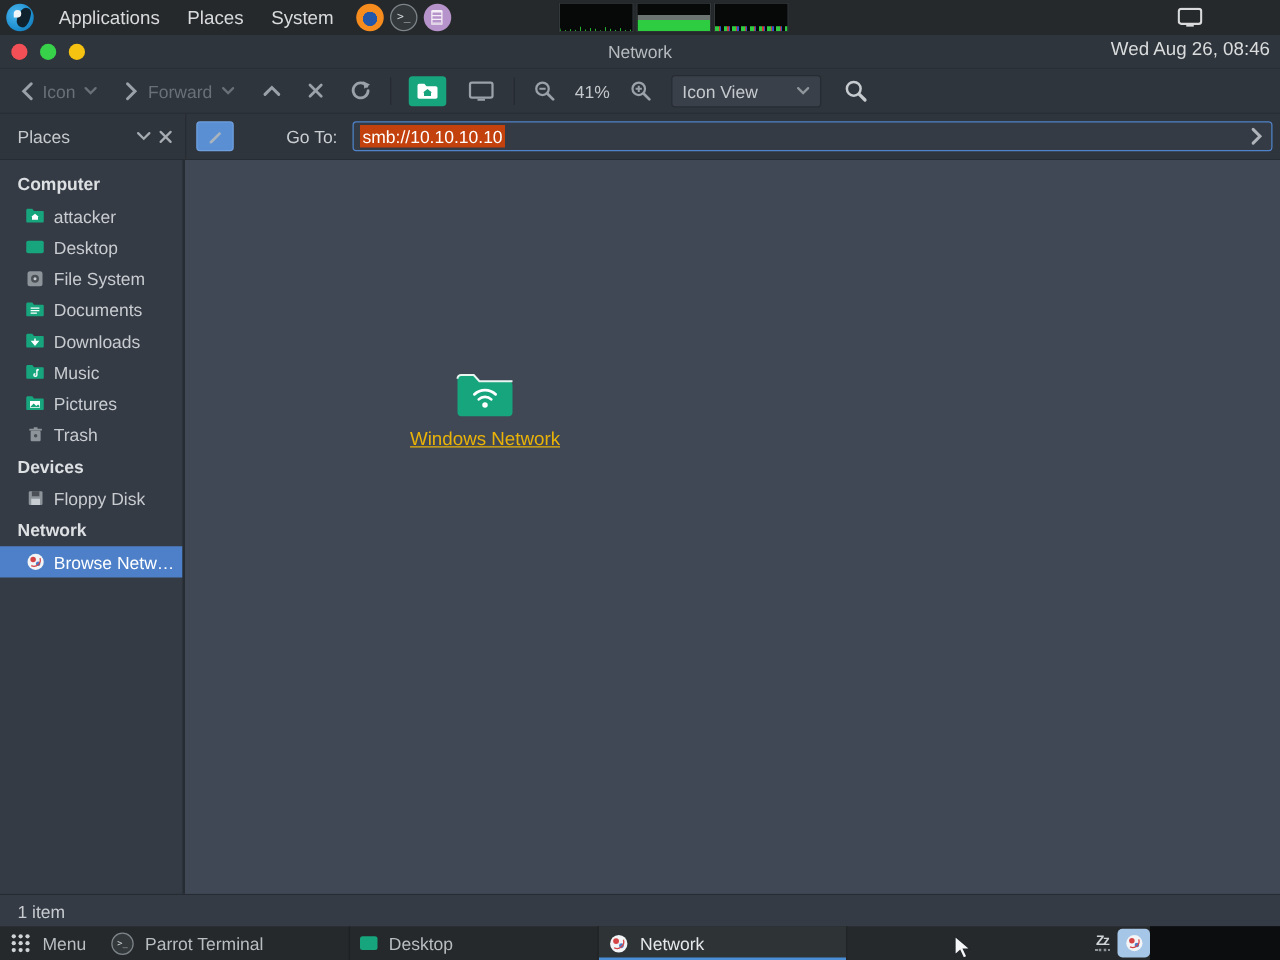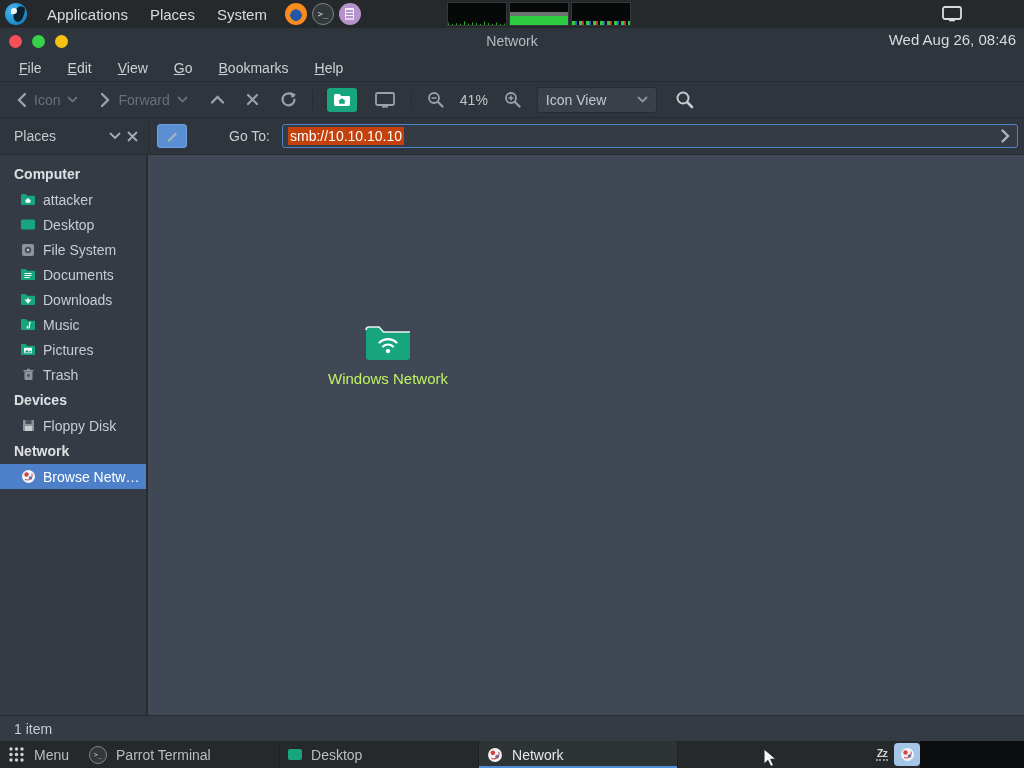--- a/index.html
+++ b/index.html
@@ -85,21 +85,21 @@
     font-size:14px; color:#c8ccd0; overflow:hidden; }
   .sb-header { font-weight:bold; color:#dde0e3; padding:5px 0 5px 14px; }
   .sb-item { display:flex; align-items:center; gap:7px; padding:4px 0 4px 20px; height:25px; }
   .sb-item.selected { background:#4d80c8; color:#ffffff; }
   .sb-ico { width:16px; height:16px; display:flex; align-items:center; justify-content:center; flex:0 0 16px; }
   .sb-label { white-space:nowrap; overflow:hidden; }
 
   .main-area { flex:1; background:#414855; position:relative; }
   .file-tile { position:absolute; left:178px; top:168px; width:124px; display:flex;
     flex-direction:column; align-items:center; gap:7px; }
-  .file-label { color:#bef264; font-size:15px; }
+  .file-label { color:#eab308; font-size:15px;text-decoration:underline; }
 
   .statusbar { flex:0 0 26px; background:#353b45; border-top:1px solid #272c32; display:flex;
     align-items:center; padding-left:14px; color:#c8ccd0; font-size:14px; }
 
   
   .taskbar { position:absolute; left:0; top:741px; width:1024px; height:27px; background:#26292b;
     display:flex; align-items:stretch; color:#b9bec2; font-size:14px; z-index:30; }
   .tb-menu { display:flex; align-items:center; gap:9px; padding:0 12px 0 8px; }
   .task { width:199px; display:flex; align-items:center; gap:9px; padding-left:8px;
     border-right:1px solid #1e2123; }
@@ -163,28 +163,20 @@
 
     <div class="titlebar">
       <div class="traffic">
         <div class="tl red"></div>
         <div class="tl green"></div>
         <div class="tl yellow"></div>
       </div>
       <div class="win-title">Network</div>
     </div>
 
-    <div class="menubar">
-      <div class="mi mnemonic"><span style="text-decoration: underline;">F</span>ile</div>
-      <div class="mi mnemonic"><span style="text-decoration: underline;">E</span>dit</div>
-      <div class="mi mnemonic"><span style="text-decoration: underline;">V</span>iew</div>
-      <div class="mi mnemonic"><span style="text-decoration: underline;">G</span>o</div>
-      <div class="mi mnemonic"><span style="text-decoration: underline;">B</span>ookmarks</div>
-      <div class="mi mnemonic"><span style="text-decoration: underline;">H</span>elp</div>
-    </div>
 
     <div class="toolbar">
       <div class="tb-btn">
         <svg class="icon-svg" width="11" height="16" viewBox="0 0 11 16">
             <path d="M9 2 L3 8 L9 14" stroke="#9aa1a8" stroke-width="2.4" fill="none" stroke-linecap="round"></path>
           </svg>
         <span class="tb-label-disabled">Icon</span>
         <svg class="icon-svg" width="11" height="7" viewBox="0 0 11 7">
             <path d="M1.5 1.5 L5.5 5.5 L9.5 1.5" stroke="#697077" stroke-width="1.8" fill="none" stroke-linecap="round"></path>
           </svg>

